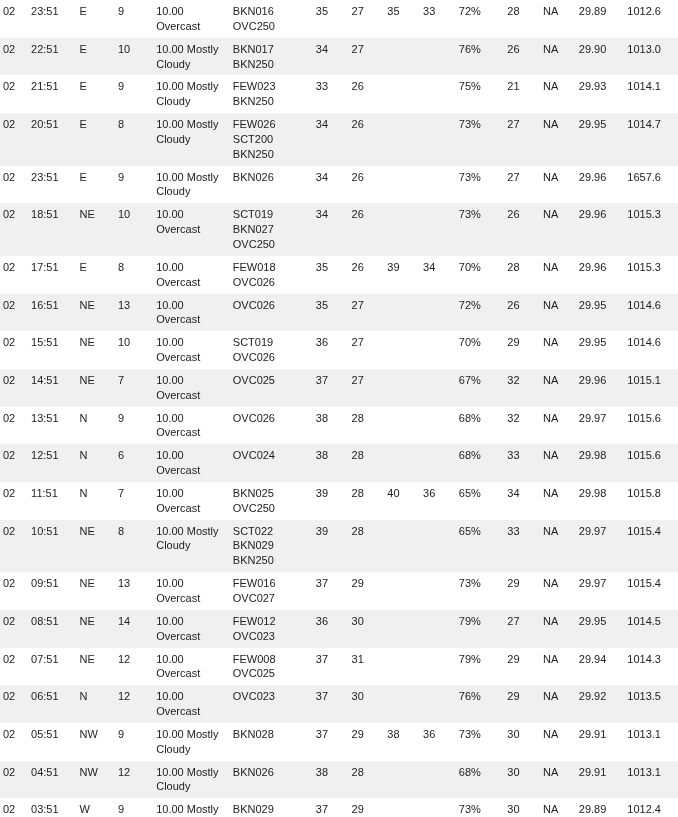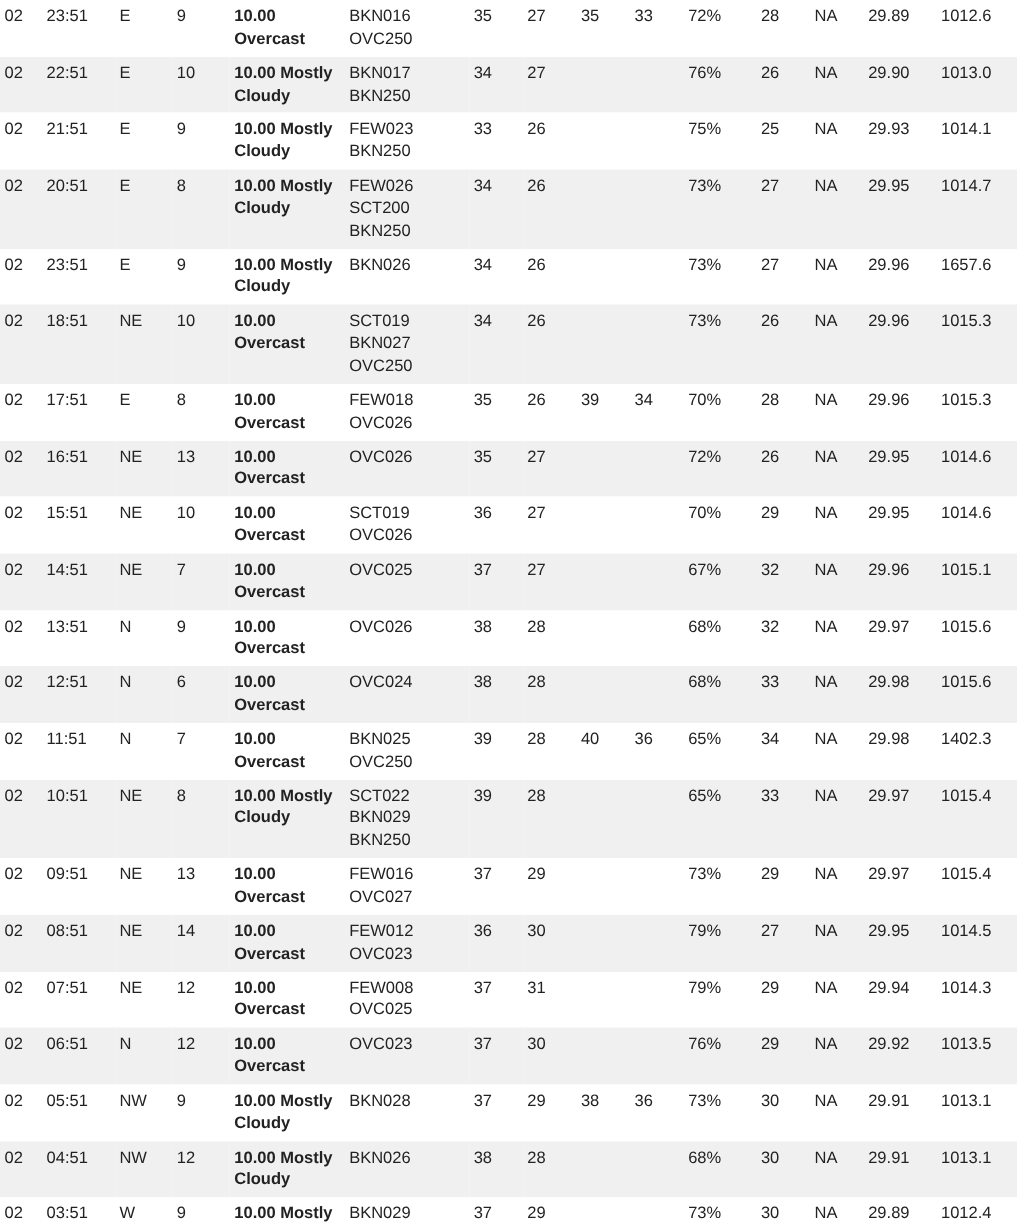--- a/index.html
+++ b/index.html
@@ -22,21 +22,21 @@
     td {
       padding: 4px 3px;
       vertical-align: top;
       line-height: 1.35;
       border: none;
     }
     td:nth-child(1) { width: 22px; }
     td:nth-child(2) { width: 38px; }
     td:nth-child(3) { width: 30px; }
     td:nth-child(4) { width: 30px; }
-    td:nth-child(5) { width: 60px; font-weight: bold; }
+    td:nth-child(5) { width: 60px; }
     td:nth-child(6) { width: 65px; }
     td:nth-child(7) { width: 28px; }
     td:nth-child(8) { width: 28px; }
     td:nth-child(9) { width: 28px; }
     td:nth-child(10) { width: 28px; }
     td:nth-child(11) { width: 38px; }
     td:nth-child(12) { width: 28px; }
     td:nth-child(13) { width: 28px; }
     td:nth-child(14) { width: 38px; }
     td:nth-child(15) { width: 42px; }
@@ -90,21 +90,21 @@
         <td style="white-space: pre-line;">9</td>
         <td style="white-space: pre-line;">10.00 Mostly
 Cloudy</td>
         <td style="white-space: pre-line;">FEW023
 BKN250</td>
         <td style="white-space: pre-line;">33</td>
         <td style="white-space: pre-line;">26</td>
         <td style="white-space: pre-line;"></td>
         <td style="white-space: pre-line;"></td>
         <td style="white-space: pre-line;">75%</td>
-        <td style="white-space: pre-line;">25</td>
+        <td style="white-space: pre-line;">21</td>
         <td style="white-space: pre-line;">NA</td>
         <td style="white-space: pre-line;">29.93</td>
         <td style="white-space: pre-line;">1014.1</td>
       </tr>
       <tr>
         <td style="white-space: pre-line;">02</td>
         <td style="white-space: pre-line;">20:51</td>
         <td style="white-space: pre-line;">E</td>
         <td style="white-space: pre-line;">8</td>
         <td style="white-space: pre-line;">10.00 Mostly
@@ -272,21 +272,21 @@
         <td style="white-space: pre-line;">BKN025
 OVC250</td>
         <td style="white-space: pre-line;">39</td>
         <td style="white-space: pre-line;">28</td>
         <td style="white-space: pre-line; margin-left: 27px;">40</td>
         <td style="white-space: pre-line;">36</td>
         <td style="white-space: pre-line;">65%</td>
         <td style="white-space: pre-line;">34</td>
         <td style="white-space: pre-line;">NA</td>
         <td style="white-space: pre-line;">29.98</td>
-        <td style="white-space: pre-line;">1402.3</td>
+        <td style="white-space: pre-line;">1015.8</td>
       </tr>
       <tr>
         <td style="white-space: pre-line;">02</td>
         <td style="white-space: pre-line;">10:51</td>
         <td style="white-space: pre-line;">NE</td>
         <td style="white-space: pre-line;">8</td>
         <td style="white-space: pre-line;">10.00 Mostly
 Cloudy</td>
         <td style="white-space: pre-line;">SCT022
 BKN029

